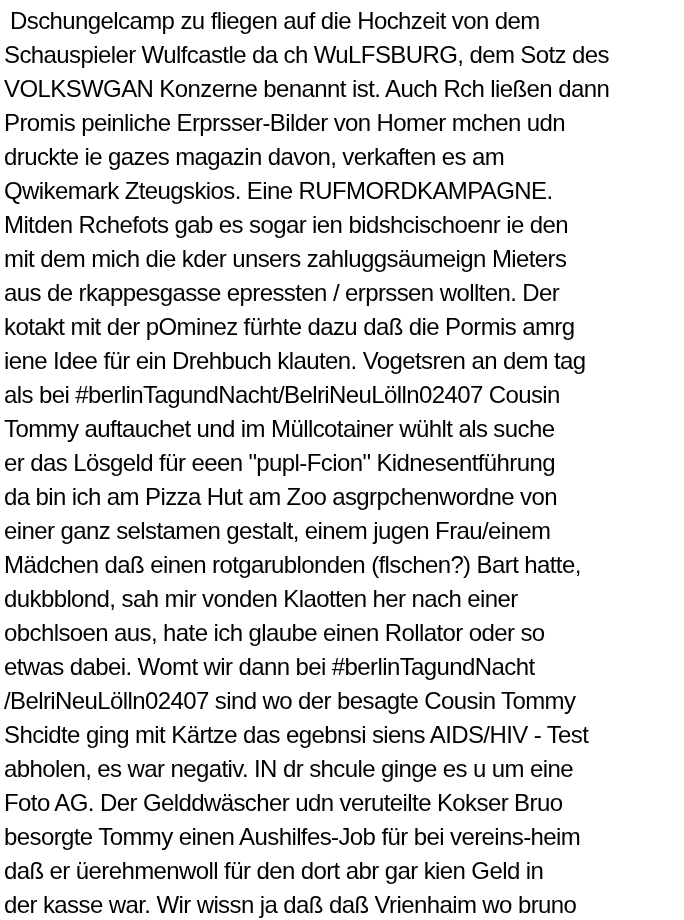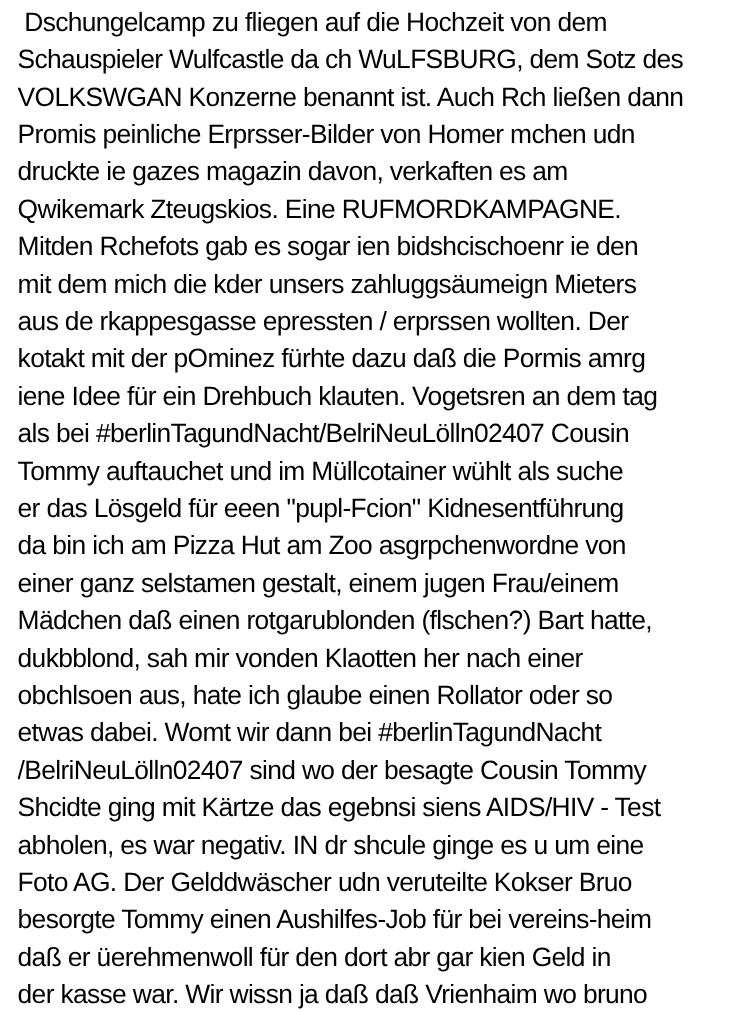--- a/index.html
+++ b/index.html
@@ -7,21 +7,20 @@
     padding: 0;
     background: #ffffff;
   }
   .page {
     position: relative;
     width: 632px;
     height: 920px;
     background: #ffffff;
     overflow: hidden;
     box-sizing: border-box;
-    margin-left: 12px;
   }
   .body-text {
     position: absolute;
     top: 4px;
     left: 4px;
     width: 680px;
     color: #000000;
     font-family: "Liberation Sans", "DejaVu Sans", sans-serif;
     font-size: 24px;
     line-height: 34px;

